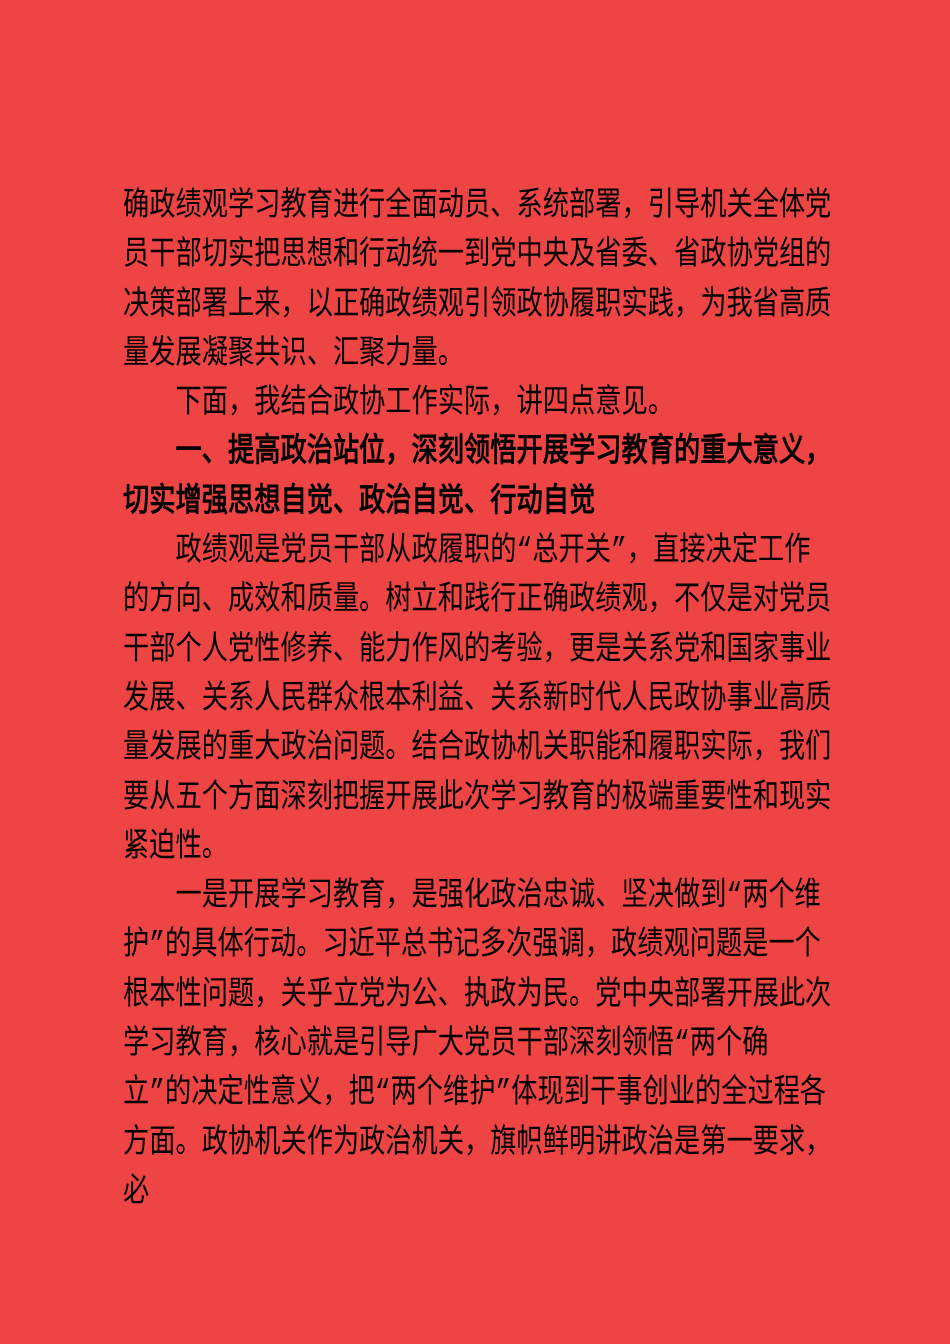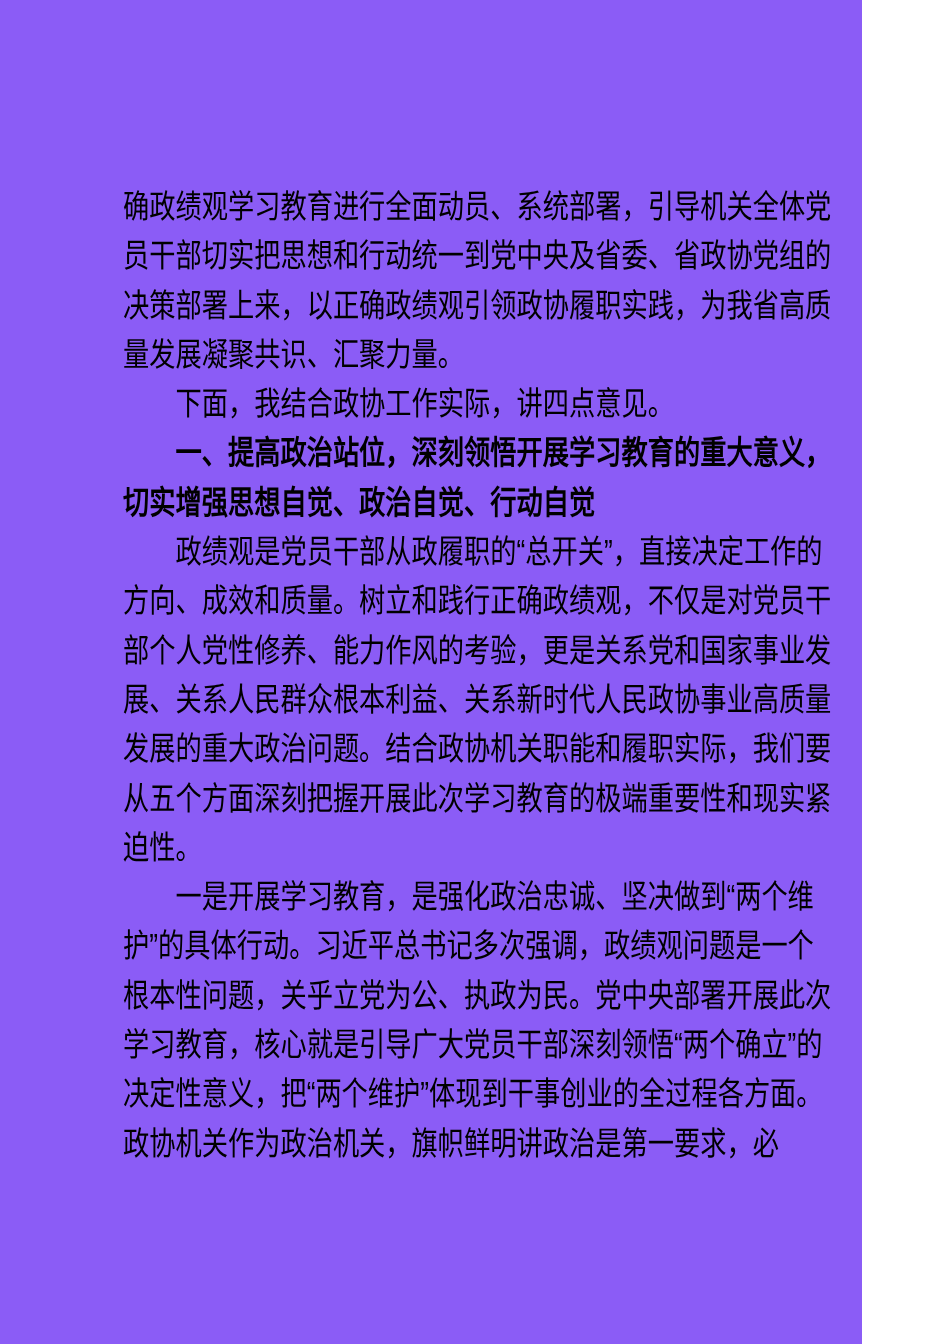--- a/index.html
+++ b/index.html
@@ -11,23 +11,24 @@
     height: 1344px;
     position: relative;
     overflow: hidden;
     background: #ffffff;
     font-family: "Liberation Sans", sans-serif;
   }
   .page {
     position: absolute;
     left: 0;
     top: 0;
-    width: 862px;
+    width: 950px;
     height: 1344px;
-    background: #8b5cf6;
+    background: #ef4444;
+    font-family: Liberation Mono, monospace;
   }
   .text-block {
     position: absolute;
     left: 123px;
     top: 182px;
     width: 897px;               
     transform: scaleX(0.795);   
     transform-origin: 0 0;
     color: #000000;
     font-size: 33px;

